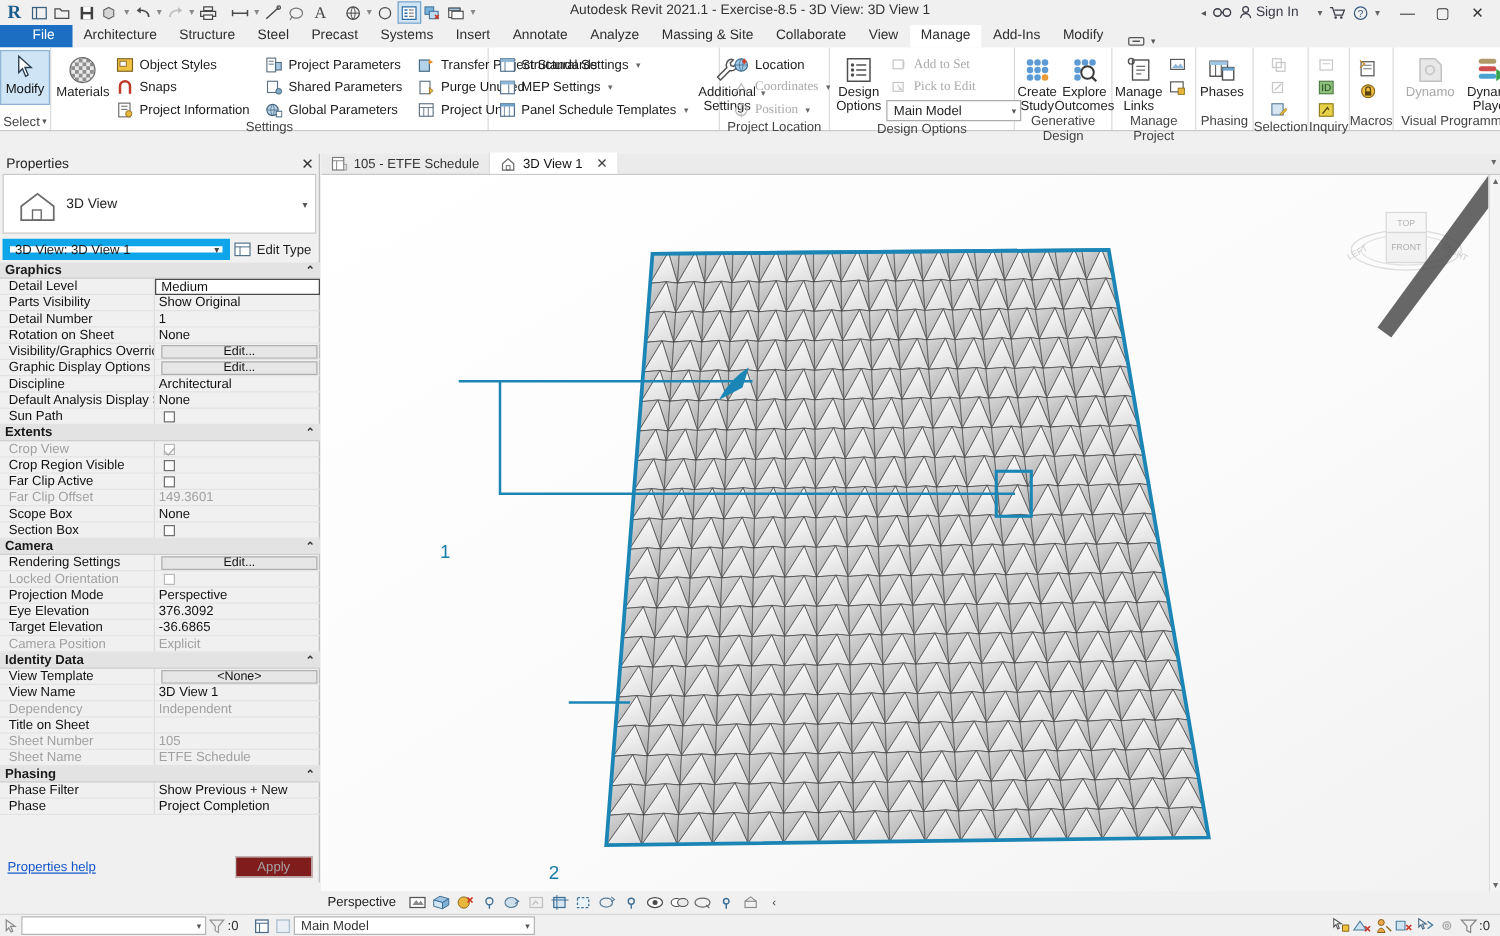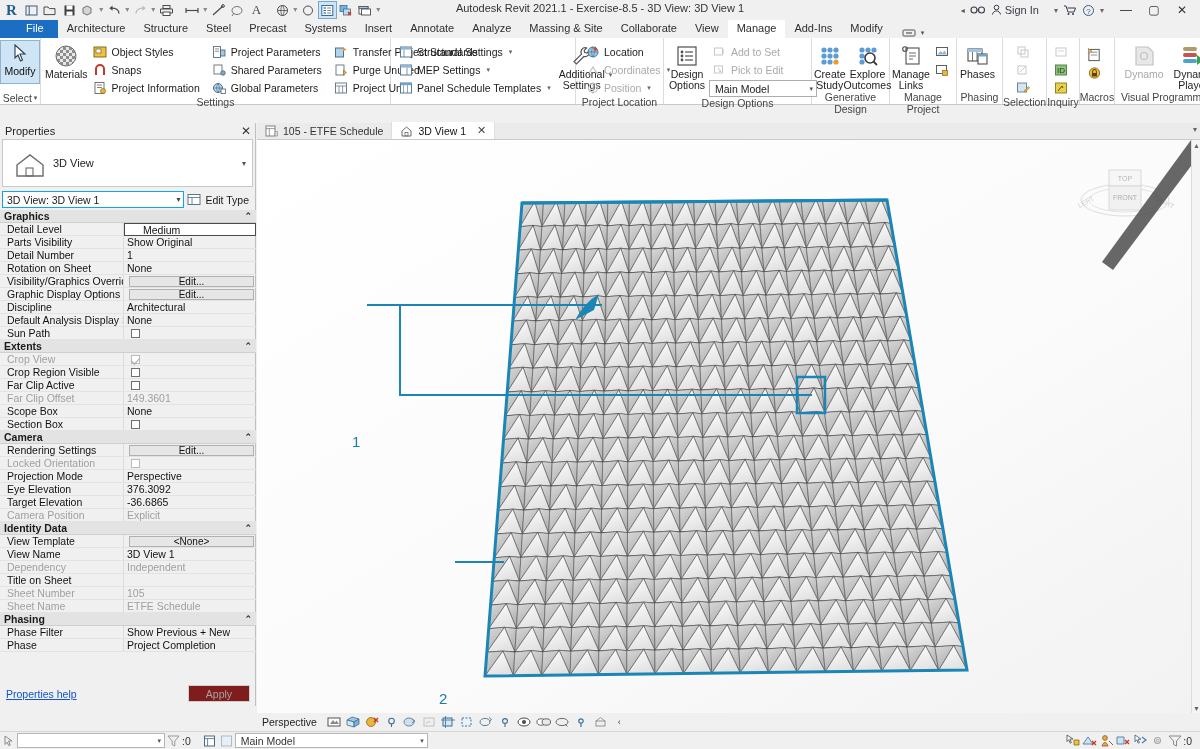--- a/index.html
+++ b/index.html
@@ -75,21 +75,21 @@
   }
   .bigbtn .glyph { height:26px; display:flex; align-items:center; justify-content:center; }
   .bigbtn.wide { width:52px; }
   .bigbtn.dis { color:#a9a9a9; }
 
   .smallcol { display:flex; flex-direction:column; gap:1px; padding-top:2px; }
   .smallbtn {
     display:flex; align-items:center; gap:4px; height:17px; padding:0 3px;
     font-size:10.5px; color:#1b1b1b; white-space:nowrap; cursor:default;
   }
-  .smallbtn.dis { color:#aaa; }
+  .smallbtn.dis { color:#aaa;font-family:Liberation Serif, serif; }
   .smallbtn .ic { width:15px; height:15px; display:flex; align-items:center; justify-content:center; }
   .caret { font-size:7px; color:#666; margin-left:2px; }
   .modify-panel { width:46px; }
   .modify-btn {
     width:40px; height:44px; margin:2px auto 0 auto; background:#cfe4f5; border:1px solid #8fb4d4;
     display:flex; flex-direction:column; align-items:center; justify-content:flex-start; padding-top:3px;
     font-size:10.5px; color:#111;
   }
   .selectlabel { font-size:10.5px; text-align:center; color:#333; display:flex; align-items:center; justify-content:center; gap:2px;}
 
@@ -112,21 +112,21 @@
   .props-typebox {
     margin:1px 2px 0 2px; height:48px; background:#ffffff; border:1px solid #c8c8c8;
     display:flex; align-items:center; padding:0 6px; 
   }
   .props-typebox .thumb { width:44px; height:38px; display:flex; align-items:center; justify-content:center;}
   .props-typebox .tname { flex:1; font-size:11px; color:#222; }
   .props-typebox .dd { font-size:8px; color:#555; }
 
   .props-selrow { display:flex; align-items:center; gap:3px; padding:4px 2px 2px 2px; }
   .props-sel {
-    flex:1; height:17px; border:1px solid #0ea5e9; background:#fff;
+    flex:1; height:17px; border:6px solid #0ea5e9; background:#fff;
     display:flex; align-items:center; justify-content:space-between; padding:0 3px 0 4px; font-size:10.5px;
   }
   .props-sel .dd { font-size:8px; color:#444; }
   .edittype { display:flex; align-items:center; gap:4px; font-size:10.5px; padding-right:4px; cursor:default;}
 
   .ptable { width:256px; font-size:10.5px; }
   .grow { display:flex; height:13px; border-bottom:1px solid #e3e3e3; }
   .grow.hdr {
     background:#e3e3e3; justify-content:space-between; align-items:center;
     padding:0 4px 0 4px; font-weight:bold; color:#1a1a1a; border-bottom:1px solid #cfcfcf;
@@ -134,21 +134,21 @@
   .grow.hdr .chev { font-size:9px; color:#333; }
   .gname {
     width:124px; padding-left:7px; display:flex; align-items:center;
     border-right:1px solid #dcdcdc; color:#111; overflow:hidden; white-space:nowrap;
   }
   .gval {
     flex:1; padding-left:3px; display:flex; align-items:center; color:#111;
     overflow:hidden; white-space:nowrap;
   }
   .gname.dim, .gval.dim { color:#a0a0a0; }
-  .gval.sel { background:#fff; border:1px solid #4a4a4a; height:13px; padding-left:18px; }
+  .gval.sel { background:#fff; border:1px solid #4a4a4a; height:13px; padding-left:4px; }
   .btnval {
     margin:0 2px; flex:1; height:11px; background:#e6e6e6; border:1px solid #b0b0b0;
     display:flex; align-items:center; justify-content:center; font-size:10px; color:#111;
   }
   .chk { width:9px; height:9px; border:1px solid #707070; background:#fff; margin-left:4px; position:relative;}
   .chk.dim { border-color:#bbb; }
   .chk.checked::after {
     content:""; position:absolute; left:1px; top:0px; width:4px; height:7px;
     border:solid #a8a8a8; border-width:0 1.4px 1.4px 0; transform:rotate(42deg);
   }

